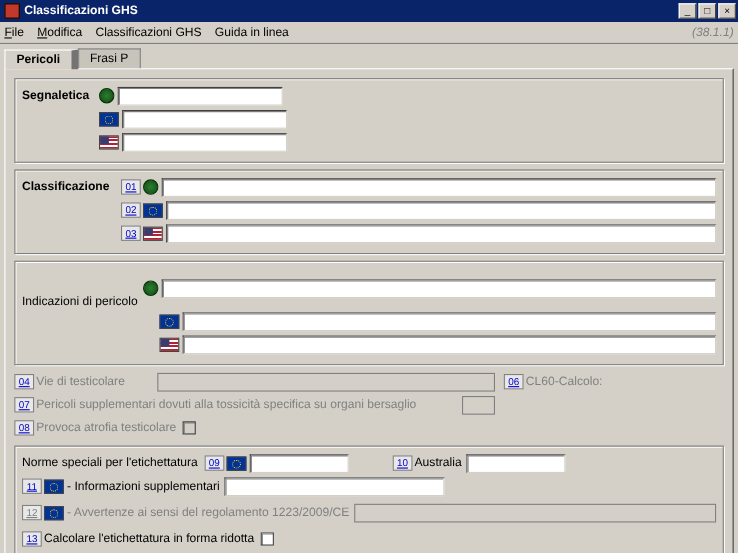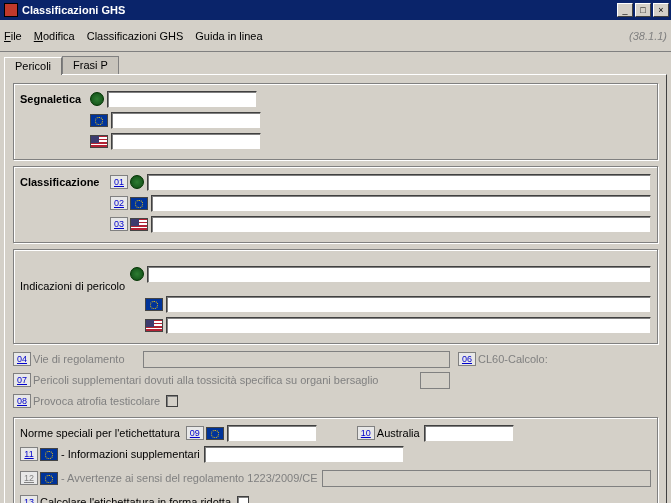--- a/index.html
+++ b/index.html
@@ -28,44 +28,44 @@
   .titlebar .winbtns { display:flex; gap:2px; }
   .winbtn {
     width: 16px; height: 14px;
     background: #d4d0c8;
     border: 1px solid #fff;
     border-right-color:#404040; border-bottom-color:#404040;
     font-size: 9px; line-height: 12px; text-align: center;
     color:#000;
   }
   .menubar {
-    height: 32px; background: #d4d0c8;
+    height: 20px; background: #d4d0c8;
     display: flex; align-items: center;
     padding: 0 4px;
     border-bottom: 1px solid #808080;
   }
   .menubar .menu { margin-right: 12px; cursor: default; }
   .menubar .menu u { text-decoration: underline; }
   .menubar .ver { margin-left: auto; color: #808080; font-style: italic; }
   .tabstrip { padding: 4px 4px 0 4px; display:flex; }
   .tab {
     padding: 2px 10px 3px 10px;
     border: 1px solid #808080;
     background: #d4d0c8;
     border-bottom: none;
     position: relative; top: 1px;
     font-size: 11px;
     cursor: default;
   }
   .tab.active {
     background: #d4d0c8;
-    font-weight: normal;
+    font-weight: bold;
     border-top: 1px solid #fff;
     border-left: 1px solid #fff;
-    border-right: 1px solid #737373;
+    border-right: 6px solid #737373;
     z-index: 2;
     top: 1px;
   }
   .tab:not(.active) {
     background:#c8c4bc;
     top:0;
   }
   .panel {
     margin: 0 4px 0 4px;
     border: 1px solid #fff;
@@ -227,21 +227,21 @@
       <span style="width:125px;"></span>
       <span class="flag us"></span>
       <input class="tinput" style="flex: 1 1 0%;">
     </div>
   </div>
 
   <div style="display:flex;gap:8px;">
     <div style="flex:1;">
       <div class="row">
         <span class="idx">04</span>
-        <span class="disabled-lbl" style="width:110px;">Vie di regolamento</span>
+        <span class="disabled-lbl" style="width:110px;">Vie di testicolare</span>
         <div class="disabled-input" style="flex:1;"></div>
       </div>
       <div class="row">
         <span class="idx">07</span>
         <span class="disabled-lbl" style="flex:1;">Pericoli supplementari dovuti alla tossicità specifica su organi bersaglio</span>
         <div class="disabled-input" style="width:30px;"></div>
       </div>
       <div class="row">
         <span class="idx">08</span>
         <span class="disabled-lbl">Provoca atrofia testicolare</span>

